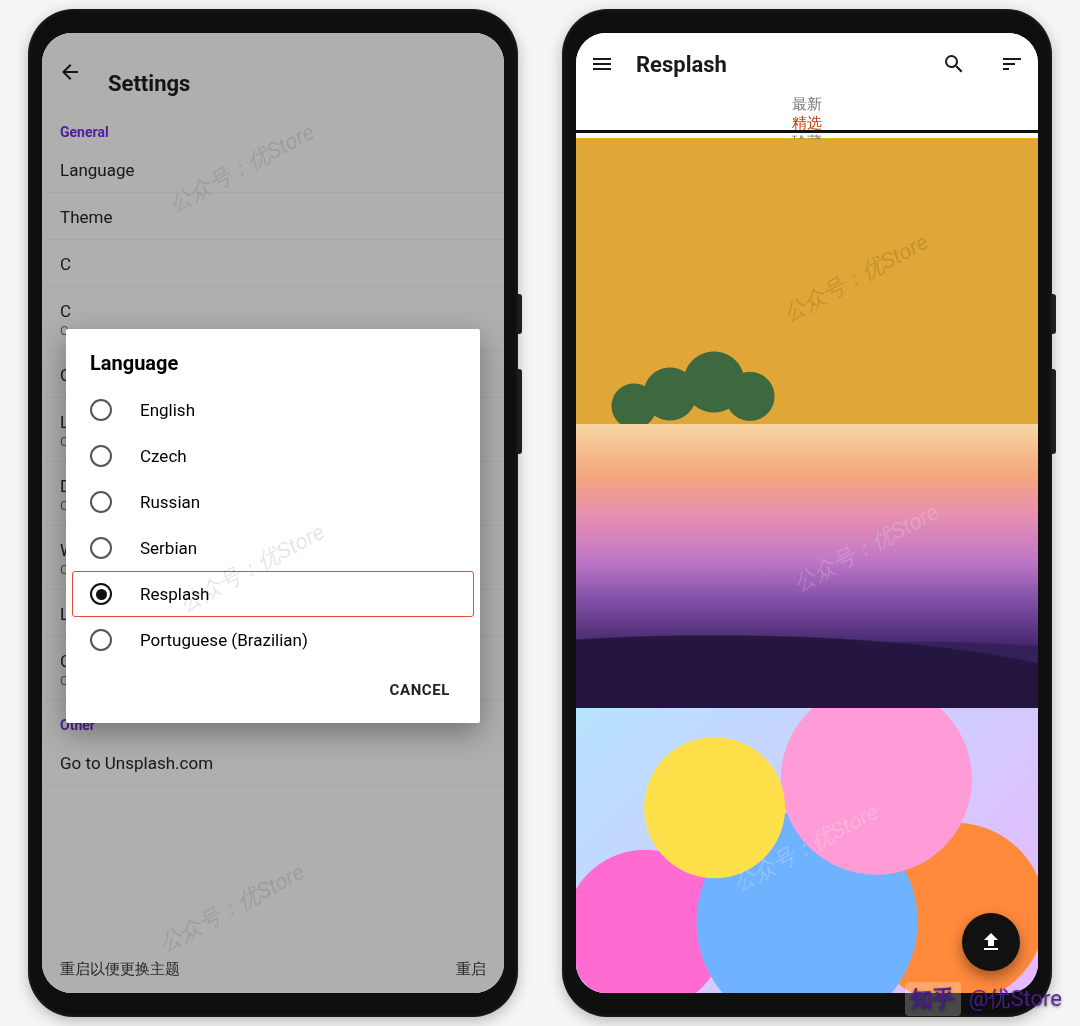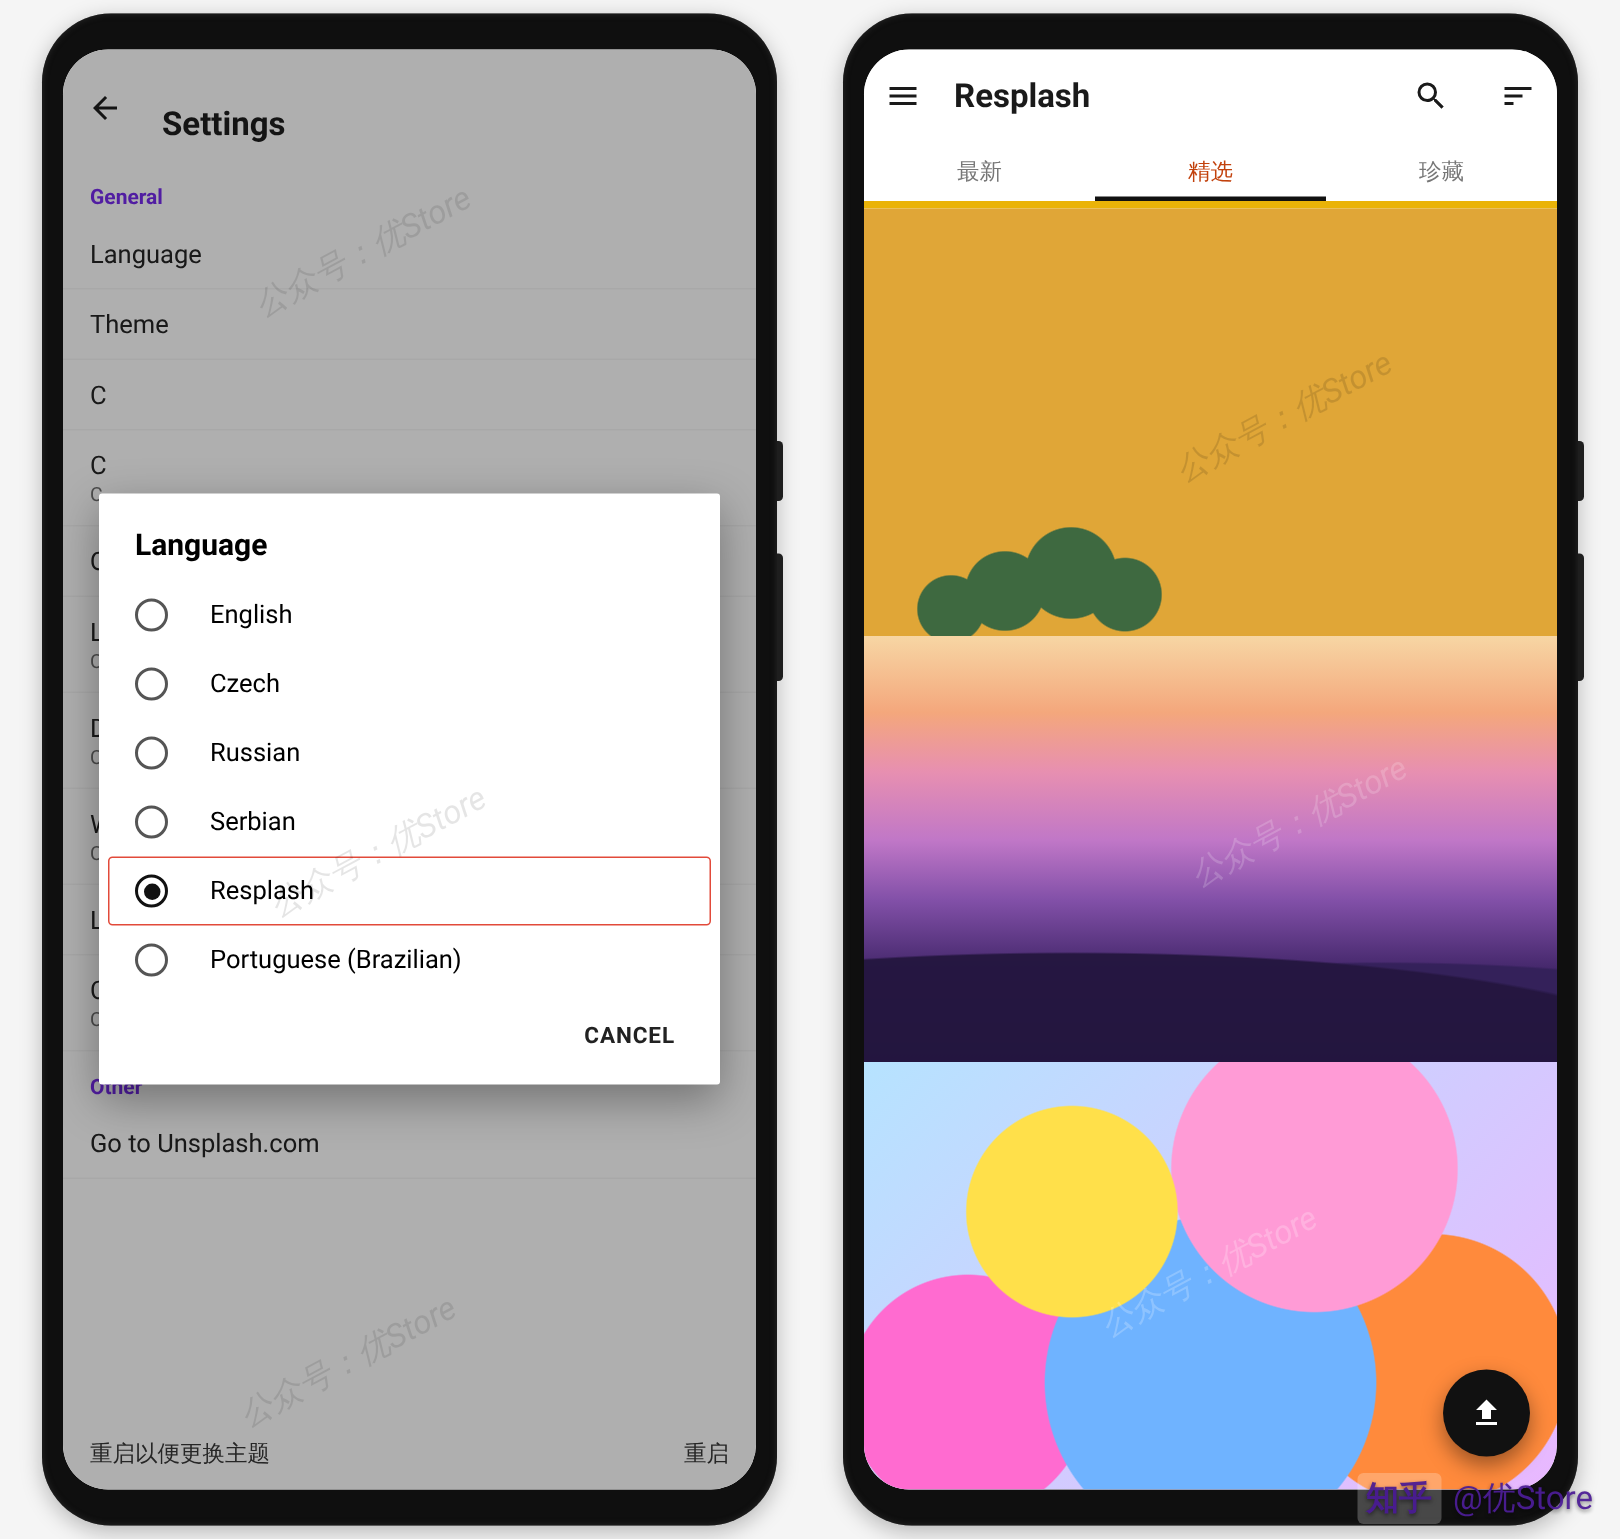--- a/index.html
+++ b/index.html
@@ -135,21 +135,22 @@
     display: flex; align-items: center;
     height: 62px; padding: 0 14px; gap: 22px;
     background: #fff;
     text-align: center;
   }
   .resplash-appbar .spacer { flex: 1; }
   .resplash-appbar .title { font-size: 22px; font-weight: 700; color: #1a1a1a; }
   .icon24 svg { width: 24px; height: 24px; display:block; }
   .tabrow {
     display: flex; height: 44px; background: #fff;
-    border-bottom: 5px solid #eab308;
+    border-bottom: 1px solid #eab308;
+    flex-direction: column;
   }
   .tab {
     flex: 1; display: flex; align-items: center; justify-content: center;
     font-size: 15px; color: #777;
   }
   .tab.active {
     color: #c2410c; font-weight: 500;
     box-shadow: inset 0 -3px 0 #111;
   }
   .feed {

